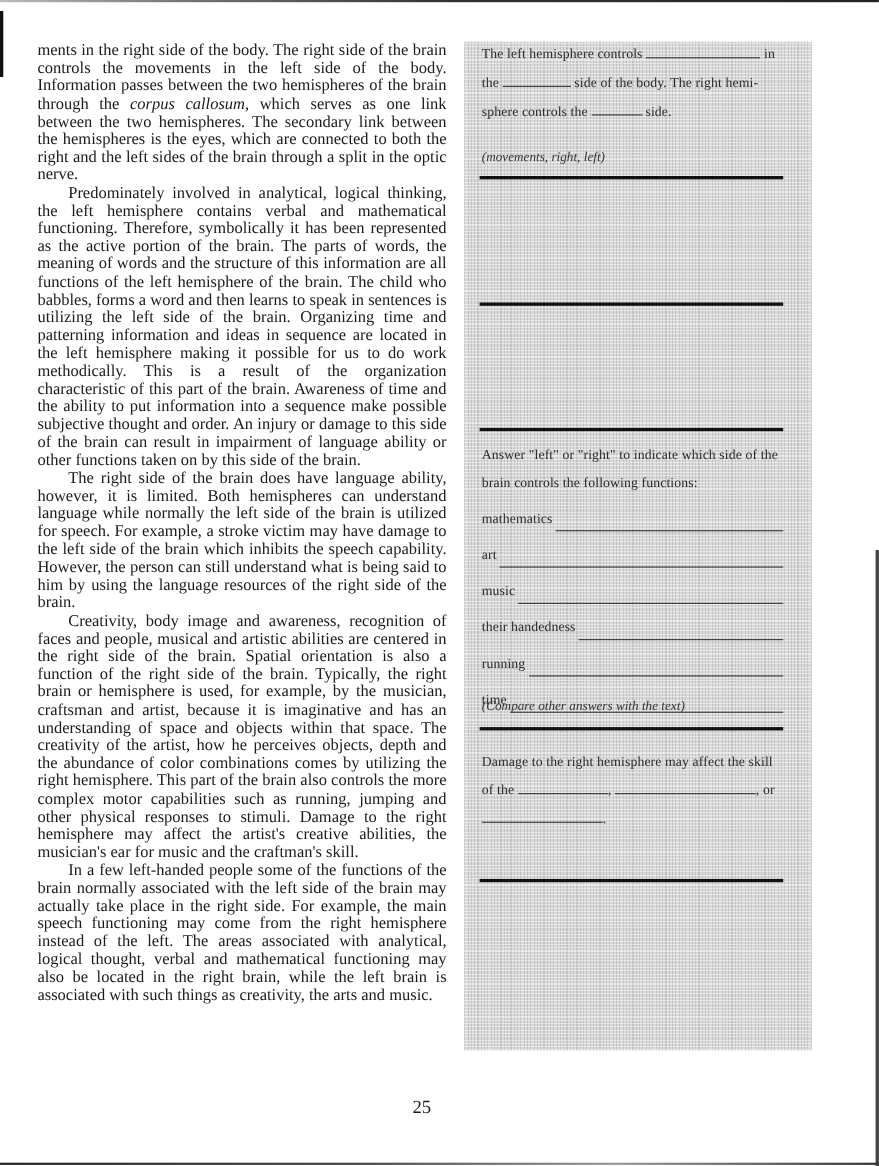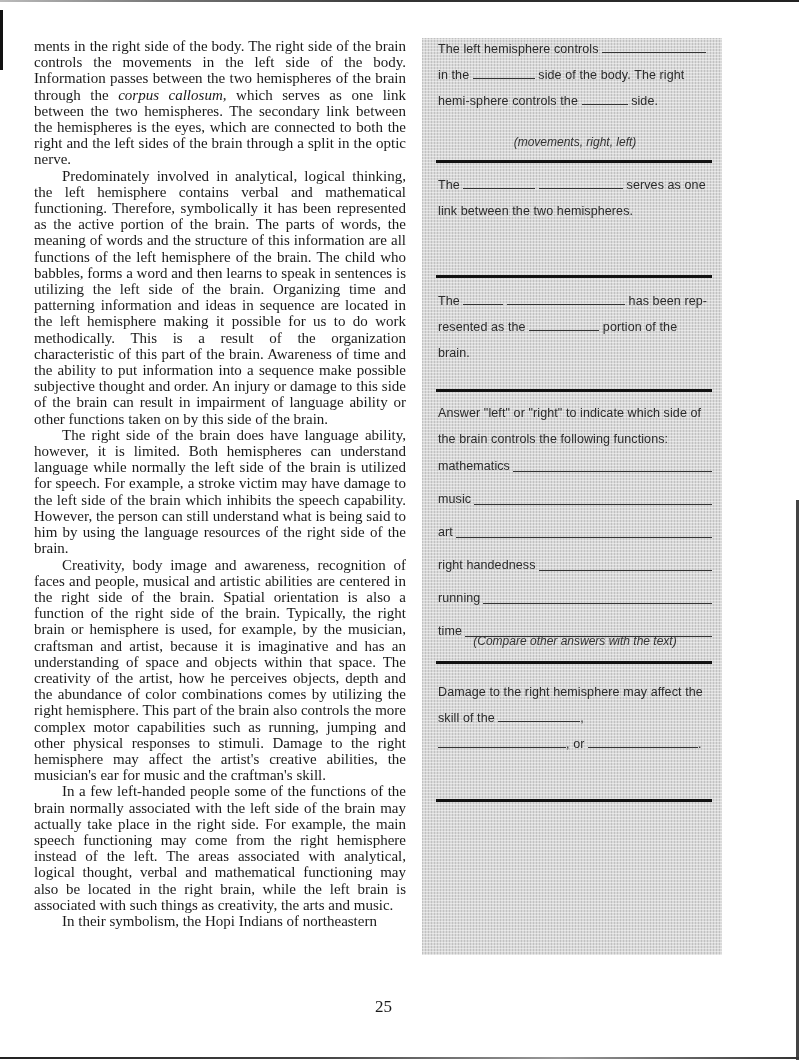--- a/index.html
+++ b/index.html
@@ -21,107 +21,93 @@
     .body-col p { margin: 0; }
     .body-col p.indent { text-indent: 28px; }
     .body-col em { font-style: italic; }
 
     .panel {
       position: absolute; left: 422px; top: 38px; width: 300px; height: 917px;
       background-color: #d9d9d9;
       background-image:
         repeating-linear-gradient(0deg, rgba(255,255,255,0.45) 0px, rgba(255,255,255,0.45) 1px, transparent 1px, transparent 3px),
         repeating-linear-gradient(90deg, rgba(120,120,120,0.25) 0px, rgba(120,120,120,0.25) 1px, transparent 1px, transparent 3px);
-      font-family: Liberation Sans, sans-serif;
+      font-family: Liberation Serif, serif;
       color: #2a2a2a;
+      padding-left: 16px;
     }
     .panel .q {
       position: absolute; left: 16px; width: 274px;
       font-size: 12.5px; line-height: 26px; letter-spacing: 0.1px;
     }
     .panel .ans {
       position: absolute; left: 16px; width: 274px;
-      font-size: 12px; font-style: italic; color: #333; text-align: center;
+      font-size: 12px; font-style: italic; color: #333;
     }
     .panel .rule {
       position: absolute; left: 14px; width: 276px; height: 3px; background: #111;
     }
     .blank { display: inline-block; border-bottom: 1px solid #333; height: 10px; vertical-align: baseline; }
-    .row { display: flex; align-items: center; height: 33px; }
+    .row { display: flex; align-items: flex-end; height: 33px; }
     .row .lbl { white-space: nowrap; }
     .row .line { flex: 1; border-bottom: 1px solid #333; margin-left: 3px; height: 10px; }
     .page-number {
       position: absolute; left: 375px; top: 997px; font-size: 17px; font-family: "Liberation Serif", serif;
     }
   </style>
 </head>
 <body>
 
 <div class="page-edge-top"></div>
 <div class="page-edge-left"></div>
 <div class="page-edge-right"></div>
 <div class="page-edge-bottom"></div>
 
 <div class="body-col">
   <p><span>ments in the right side of the body. The right side of the brain controls the movements in the left side of the body. Information passes between the two hemispheres of the brain through the </span><em>corpus callosum,</em><span> which serves as one link between the two hemispheres. The secondary link between the hemispheres is the eyes, which are connected to both the right and the left sides of the brain through a split in the optic nerve.</span></p>
   <p class="indent">Predominately involved in analytical, logical thinking, the left hemisphere contains verbal and mathematical functioning. Therefore, symbolically it has been represented as the active portion of the brain. The parts of words, the meaning of words and the structure of this information are all functions of the left hemisphere of the brain. The child who babbles, forms a word and then learns to speak in sentences is utilizing the left side of the brain. Organizing time and patterning information and ideas in sequence are located in the left hemisphere making it possible for us to do work methodically. This is a result of the organization characteristic of this part of the brain. Awareness of time and the ability to put information into a sequence make possible subjective thought and order. An injury or damage to this side of the brain can result in impairment of language ability or other functions taken on by this side of the brain.</p>
   <p class="indent">The right side of the brain does have language ability, however, it is limited. Both hemispheres can understand language while normally the left side of the brain is utilized for speech. For example, a stroke victim may have damage to the left side of the brain which inhibits the speech capability. However, the person can still understand what is being said to him by using the language resources of the right side of the brain.</p>
   <p class="indent">Creativity, body image and awareness, recognition of faces and people, musical and artistic abilities are centered in the right side of the brain. Spatial orientation is also a function of the right side of the brain. Typically, the right brain or hemisphere is used, for example, by the musician, craftsman and artist, because it is imaginative and has an understanding of space and objects within that space. The creativity of the artist, how he perceives objects, depth and the abundance of color combinations comes by utilizing the right hemisphere. This part of the brain also controls the more complex motor capabilities such as running, jumping and other physical responses to stimuli. Damage to the right hemisphere may affect the artist's creative abilities, the musician's ear for music and the craftman's skill.</p>
   <p class="indent">In a few left-handed people some of the functions of the brain normally associated with the left side of the brain may actually take place in the right side. For example, the main speech functioning may come from the right hemisphere instead of the left. The areas associated with analytical, logical thought, verbal and mathematical functioning may also be located in the right brain, while the left brain is associated with such things as creativity, the arts and music.</p>
-  <p class="indent">In their symbolism, the Hopi Indians of northeastern</p>
 </div>
 
 <div class="panel">
 
   <div class="q" style="top:-2px;">
     <span>The left hemisphere controls</span>
     <span class="blank" style="width:104px;"></span>
     <span>in the</span>
     <span class="blank" style="width:62px;"></span>
     <span>side of the body. The right hemi-sphere controls the</span>
     <span class="blank" style="width:46px;"></span>
     <span>side.</span>
   </div>
   <div class="ans" style="top:97px;">(movements, right, left)</div>
   <div class="rule" style="top:122px;"></div>
 
-  <div class="q" style="top:134px;">
-    <span>The</span>
-    <span class="blank" style="width:72px;"></span>
-    <span class="blank" style="width:84px;"></span>
-    <span>serves as one link between the two hemispheres.</span>
-  </div>
   <div class="rule" style="top:237px;"></div>
 
-  <div class="q" style="top:250px;">
-    <span>The</span>
-    <span class="blank" style="width:40px;"></span>
-    <span class="blank" style="width:118px;"></span>
-    <span>has been rep-resented as the</span>
-    <span class="blank" style="width:70px;"></span>
-    <span>portion of the brain.</span>
-  </div>
   <div class="rule" style="top:351px;"></div>
 
   <div class="q" style="top:362px;">Answer "left" or "right" to indicate which side of the brain controls the following functions:</div>
   <div class="q" style="top:412px; line-height:23px;">
     <div class="row">
         <span class="lbl">mathematics</span>
         <span class="line"></span>
       </div>
     <div class="row">
+        <span class="lbl">art</span>
+        <span class="line"></span>
+      </div>
+    <div class="row">
         <span class="lbl">music</span>
         <span class="line"></span>
       </div>
     <div class="row">
-        <span class="lbl">art</span>
-        <span class="line"></span>
-      </div>
-    <div class="row">
-        <span class="lbl">right handedness</span>
+        <span class="lbl">their handedness</span>
         <span class="line"></span>
       </div>
     <div class="row">
         <span class="lbl">running</span>
         <span class="line"></span>
       </div>
     <div class="row">
         <span class="lbl">time</span>
         <span class="line"></span>
       </div>

